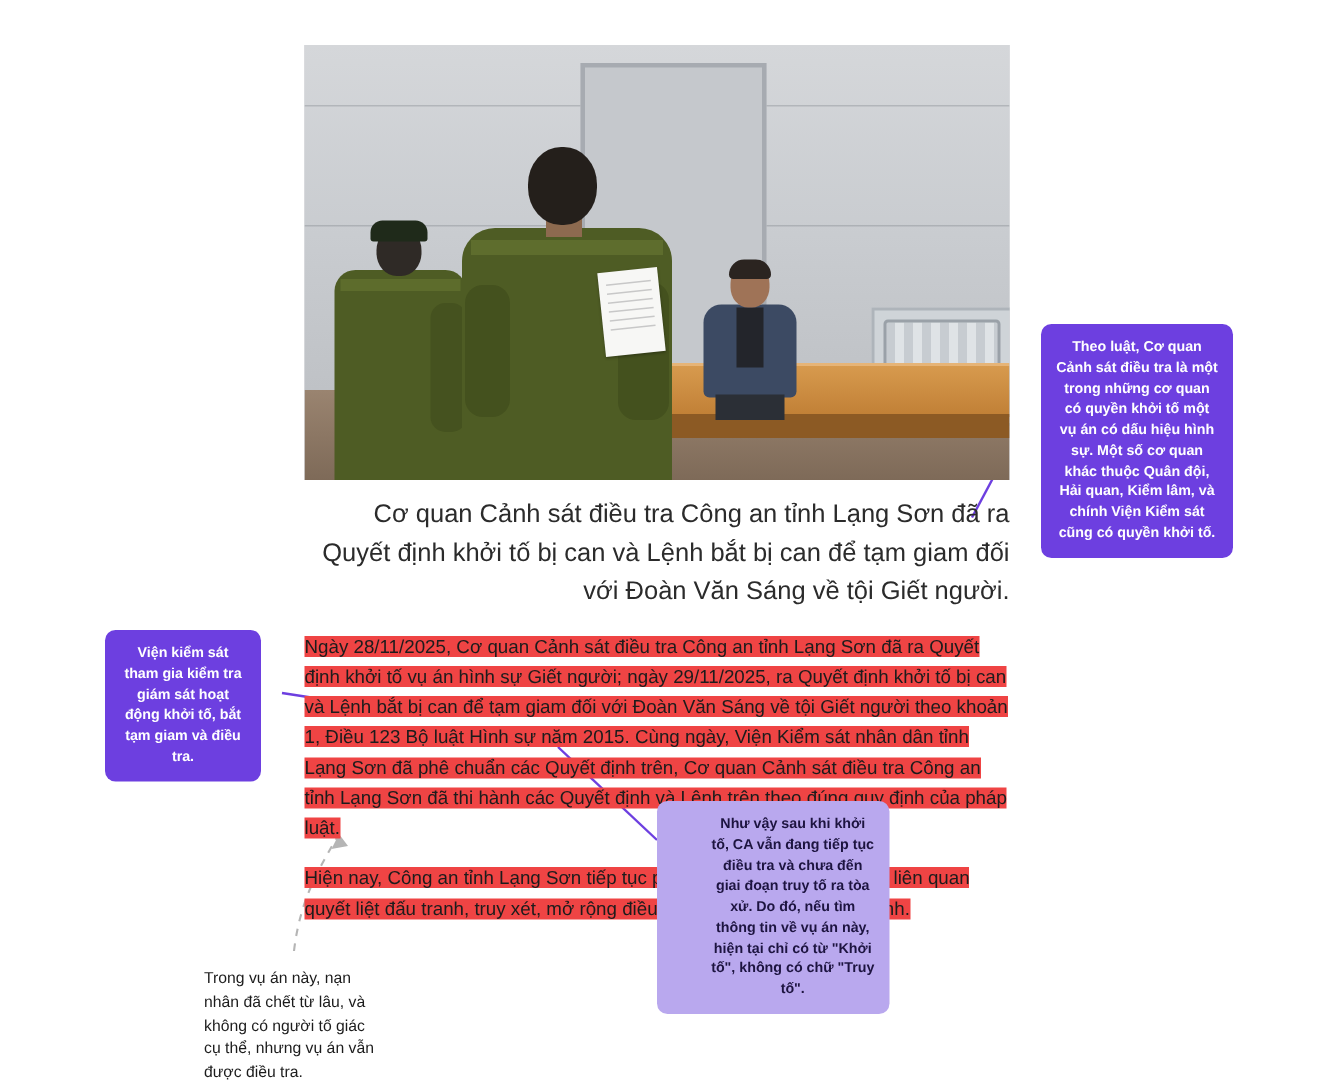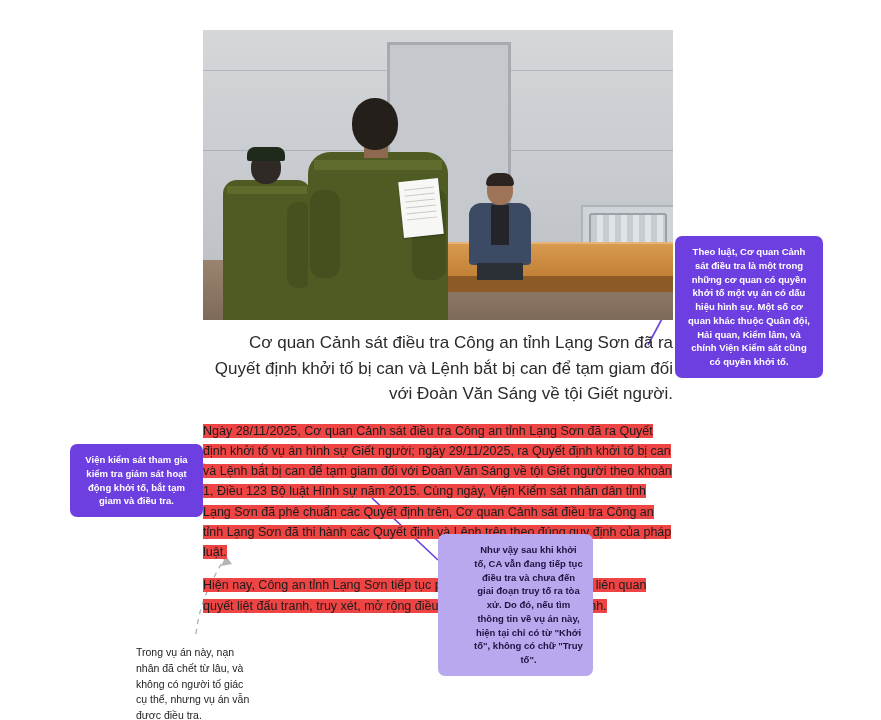--- a/index.html
+++ b/index.html
@@ -162,22 +162,22 @@
     padding-left: 36px;
   }
   .note.plain {
     background: transparent;
     color: #1c1c1c;
     font-size: 10.5px;
     font-weight: normal;
     text-align: left;
     line-height: 1.5;
   }
-  #note-top-right { left: 675px; top: 216px; width: 148px; margin-top: 20px; }
-  #note-left      { left: 70px;  top: 444px; width: 133px; }
+  #note-top-right { left: 694px; top: 216px; width: 128px; }
+  #note-left      { left: 70px;  top: 420px; width: 104px; }
   #note-bottom    { left: 438px; top: 534px; width: 155px; }
   #note-plain     { left: 126px; top: 636px; width: 140px; }
 
   svg.connector { position: absolute; left:0; top:0; width:881px; height:720px; pointer-events:none; }
 </style>
 </head>
 <body>
 
 <div id="page">
 

